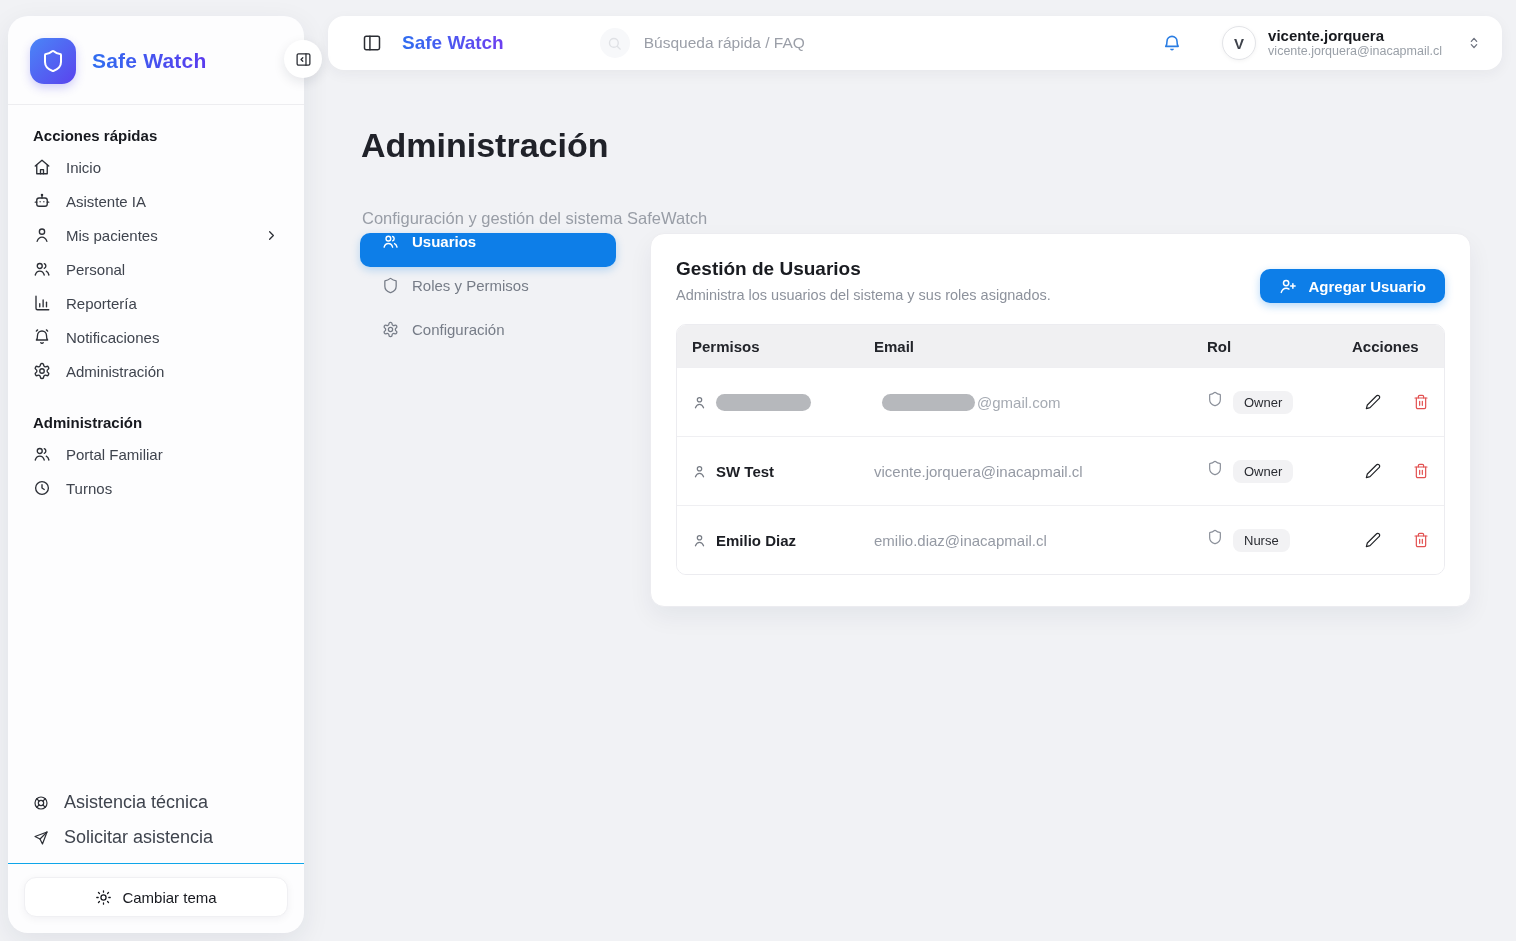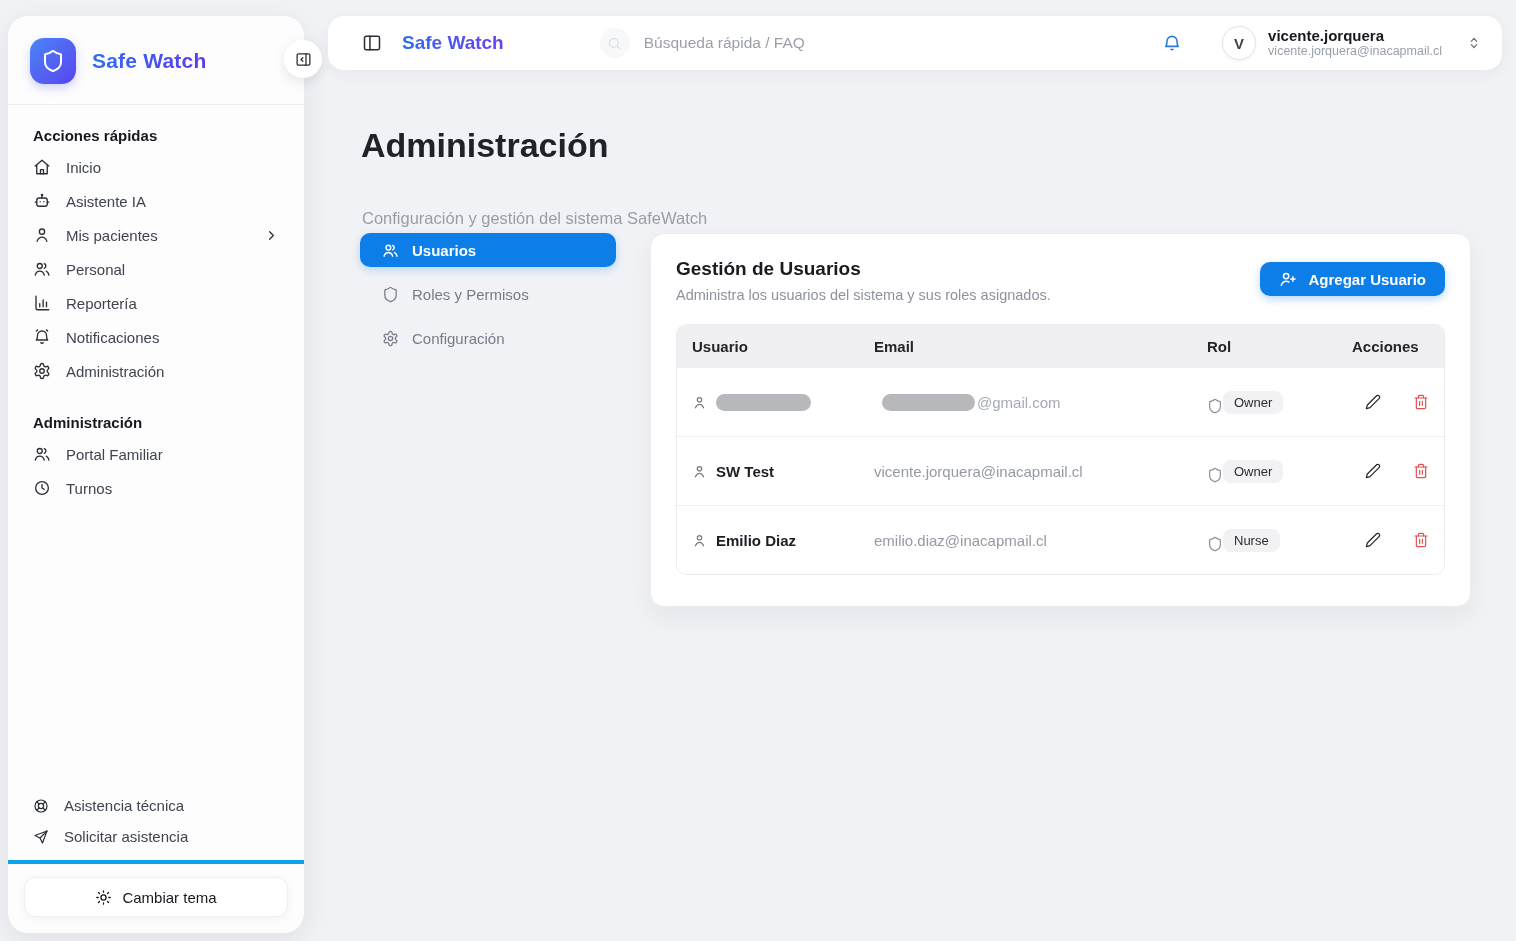--- a/index.html
+++ b/index.html
@@ -40,23 +40,23 @@
   .sb-nav { padding-top:12px; }
   .sb-section-title { padding:10px 25px 6px; font-size:15px; font-weight:700; color:#17191f; }
   .sb-item {
     display:flex; align-items:center; gap:15px;
     padding:8px 25px; font-size:15px; color:#3f444e; cursor:pointer;
   }
   .sb-item .ic { color:#2c2f36; width:18px; height:18px; }
   .sb-item .chev { margin-left:auto; width:15px; height:15px; color:#3f444e; }
   .sb-spacer { flex:1; }
   .sb-footer { padding-bottom:8px; }
-  .sb-footer .sb-item { font-size:15px; padding:7px 25px; }
+  .sb-footer .sb-item { font-size:18px; padding:7px 25px; }
   .sb-footer .sb-item .ic { width:16px; height:16px; }
-  .theme-wrap { border-top:4px solid #0ea5e9; padding:13px 16px 16px; }
+  .theme-wrap { border-top:1px solid #0ea5e9; padding:13px 16px 16px; }
   .theme-btn {
     width:100%; height:40px; border:1px solid #f0f0f3; border-radius:12px;
     background:#fff; box-shadow:0 2px 8px rgba(20,25,50,.05);
     display:flex; align-items:center; justify-content:center; gap:10px;
     font-size:15px; color:#17191f; font-family:inherit; cursor:pointer;
   }
   .theme-btn .ic { width:17px; height:17px; }
 
   .collapse-fab {
     position:absolute; left:284px; top:40px; width:38px; height:38px;
@@ -101,35 +101,35 @@
   .tb-user-email { font-size:12.5px; color:#9aa0a8; line-height:1.25; }
   .tb-caret { margin-left:12px; color:#6f7480; }
   .tb-caret .ic { width:16px; height:16px; }
 
   
   .page-title { position:absolute; left:361px; top:126px; font-size:34px; font-weight:800; color:#202229; }
   .page-subtitle { position:absolute; left:362px; top:177px; font-size:16.5px; color:#989da6;margin-top:32px; }
 
   .tabs { position:absolute; left:360px; top:233px; width:256px; display:flex; flex-direction:column; gap:10px; }
   .tab {
-    display:flex; align-items:center; gap:13px;
+    display:flex; gap:13px;
     height:34px; padding:0 22px; border:none; border-radius:10px;
     background:transparent; font-family:inherit; font-size:15px; color:#767c87; cursor:pointer;
     text-align:left;
   }
   .tab .ic { width:17px; height:17px; }
   .tab.active { background:#0d7ee8; color:#fff; font-weight:700; box-shadow:0 3px 9px rgba(13,126,232,.25); }
 
   .card {
     position:absolute; left:650px; top:233px; width:821px; height:374px;
     background:#fff; border:1px solid #ececf0; border-radius:14px;
     box-shadow:0 10px 24px rgba(20,30,60,.06);
     padding:24px 25px;
   }
-  .card-head { display:flex; align-items:flex-start; }
+  .card-head { display:flex; align-items:flex-end; }
   .card-title { font-size:19px; font-weight:700; color:#191b20; }
   .card-sub { font-size:14.5px; color:#8d929c; margin-top:7px; }
   .add-btn {
     margin-left:auto; margin-top:4px; height:34px; padding:0 19px;
     background:#0d7ee8; color:#fff; border:none; border-radius:10px;
     display:flex; align-items:center; gap:11px;
     font-family:inherit; font-size:15px; font-weight:700; cursor:pointer;
     box-shadow:0 3px 9px rgba(13,126,232,.3);
   }
   .add-btn .ic { width:18px; height:18px; }
@@ -139,21 +139,21 @@
     display:grid; grid-template-columns:182px 333px 145px 1fr;
     align-items:center; padding-left:15px;
   }
   .t-head { background:#f0f0f2; height:42px; font-size:15px; font-weight:700; color:#23252b; }
   .t-row { height:69px; background:#fff; border-top:1px solid #efeff2; }
   .t-row:first-of-type { border-top:none; }
   .cell-user { display:flex; align-items:center; gap:9px; }
   .cell-user .ic { width:15px; height:15px; color:#787d86; }
   .user-name { font-size:15px; font-weight:700; color:#1c1e24; }
   .cell-email { font-size:15px; color:#959aa4; }
-  .cell-role { display:flex; align-items:flex-end; }
+  .cell-role { display:flex; align-items:flex-start; gap:10px; }
   .cell-role .ic { width:16px; height:16px; color:#8a8f99; }
   .role-badge {
     background:#f2f2f4; border-radius:8px; padding:4px 11px;
     font-size:13px; font-weight:500; color:#2a2c32;
   }
   .cell-actions { display:flex; align-items:center; gap:28px; padding-left:11px; }
   .act-btn { background:none; border:none; cursor:pointer; padding:2px; }
   .act-btn .ic { width:16px; height:16px; }
   .act-edit { color:#232529; }
   .act-delete { color:#e25050; }
@@ -430,21 +430,21 @@
             <path d="M3 20.5c1.2-3.7 3.6-5.6 6.5-5.6 1.4 0 2.7.4 3.8 1.2"></path>
             <path d="M18.5 9v6M15.5 12h6"></path>
           </svg>
         </span>
       <span>Agregar Usuario</span>
     </button>
   </div>
 
   <div class="table">
     <div class="t-head">
-      <div>Usuario</div>
+      <div>Permisos</div>
       <div>Email</div>
       <div>Rol</div>
       <div>Acciones</div>
     </div>
 
     <div class="t-row">
       <div class="cell-user">
         <span>
             <svg class="ic" viewBox="0 0 24 24" fill="none" stroke="currentColor" stroke-width="2" stroke-linecap="round" stroke-linejoin="round" style="width:15px;height:15px">
               <circle cx="12" cy="7.5" r="3.5"></circle>

